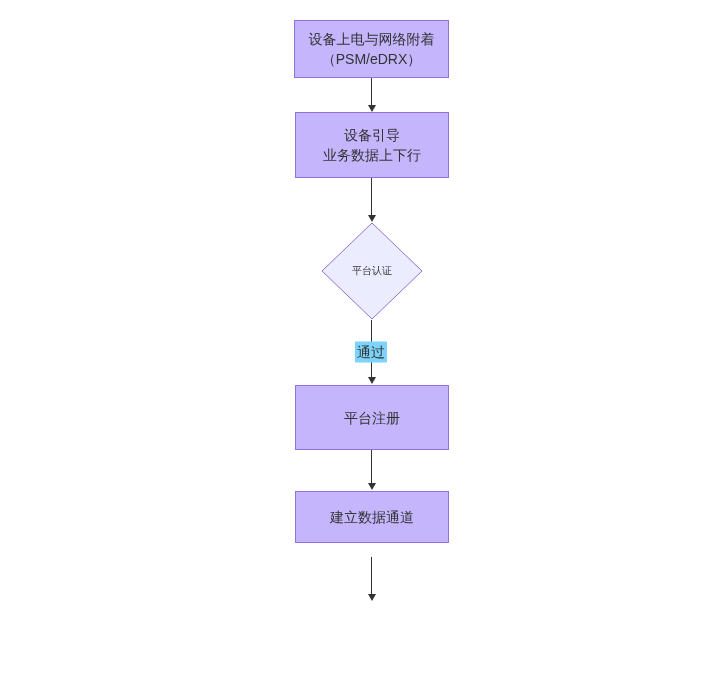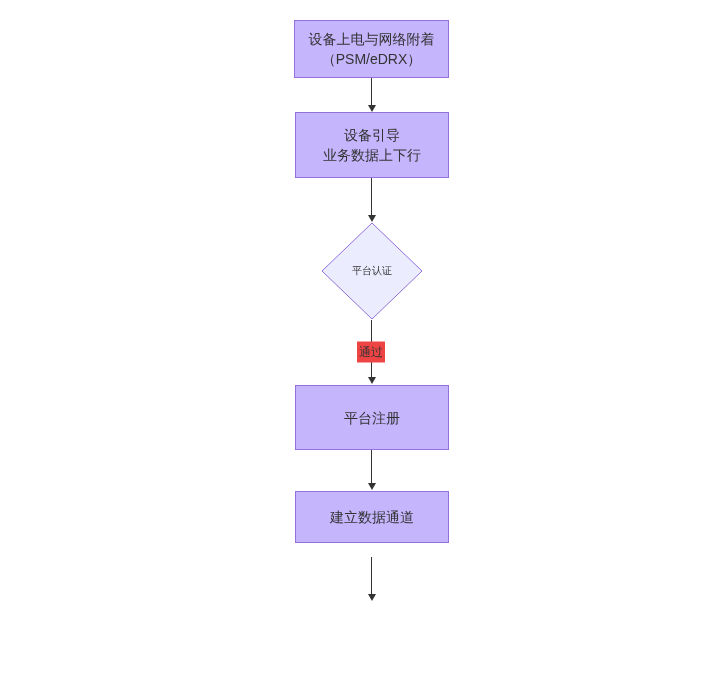--- a/index.html
+++ b/index.html
@@ -52,23 +52,23 @@
     display: flex;
     align-items: center;
     justify-content: center;
     font-size: 10px;
     color: #333333;
     white-space: nowrap;
   }
   .edge-label {
     position: absolute;
     transform: translate(-50%, -50%);
-    background: #ef4444;
+    background: #7dd3fc;
     color: #333333;
-    font-size: 12px;
+    font-size: 14px;
     line-height: 19px;
     padding: 1px 2px;
     white-space: nowrap;
   }
 </style>
 </head>
 <body>
 
 <div class="canvas">
 

